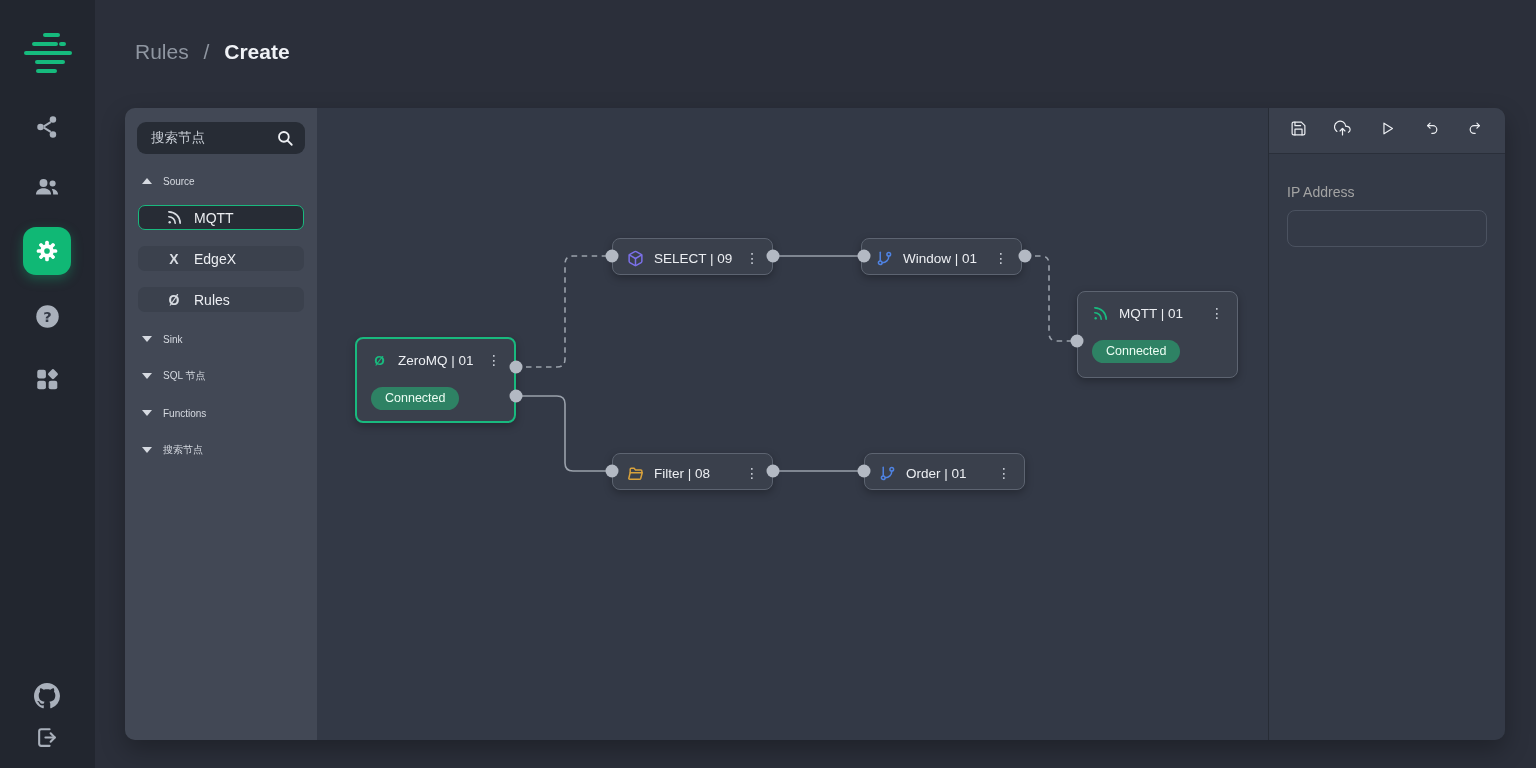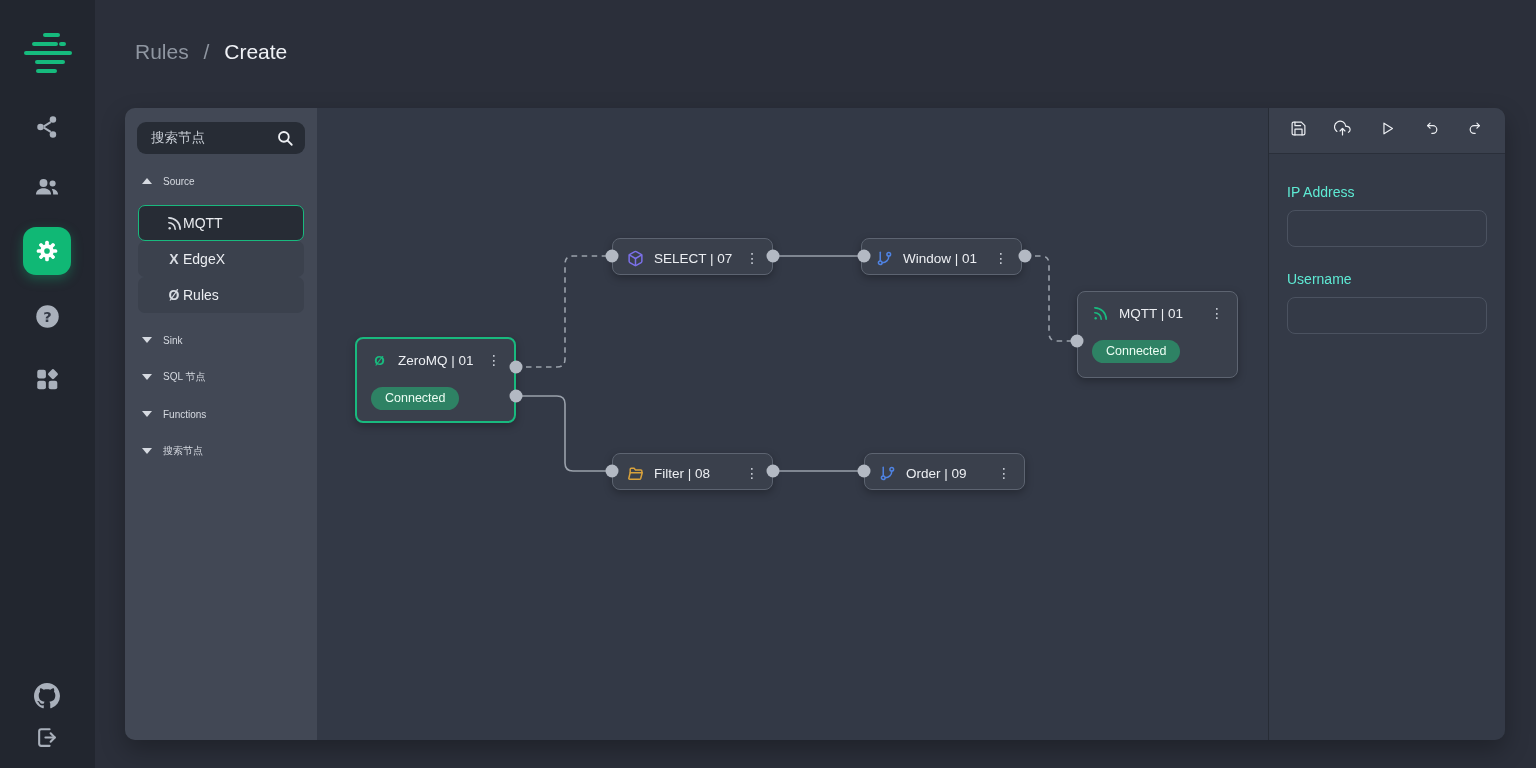--- a/index.html
+++ b/index.html
@@ -10,36 +10,36 @@
   .rail { position:absolute; left:0; top:0; width:95px; height:768px; background:#22262f; z-index:5; }
   .rail .logo { position:absolute; left:21px; top:26px; width:54px; height:54px; }
   .rail-btn { position:absolute; left:23px; width:48px; height:48px; display:flex; align-items:center; justify-content:center; color:#a9b0bb; cursor:pointer; }
   .rail-btn.active { background:#10b875; border-radius:13px; color:#ffffff; box-shadow:0 4px 12px rgba(16,184,117,.35); }
   .rail-btn svg { display:block; }
 
   
   .crumb { position:absolute; left:135px; top:40px; font-size:21px; z-index:4; }
   .crumb .root { color:#8f96a1; cursor:pointer; }
   .crumb .sep { color:#8f96a1; margin:0 9px; }
-  .crumb .cur { color:#f0f2f6; font-weight:400; }
+  .crumb .cur { color:#f0f2f6; font-weight:700; }
 
   
   .workspace { position:absolute; left:125px; top:108px; width:1380px; height:632px; border-radius:10px; display:flex; overflow:hidden; box-shadow:0 10px 24px rgba(0,0,0,.28); }
 
   
   .palette { width:192px; background:#424855; flex:none; }
   .searchbox { position:relative; margin:14px 12px 0 12px; }
   .searchbox input { width:100%; height:32px; background:#272c35; border:none; border-radius:9px; color:#e6e9ee; font-size:13.5px; padding:0 34px 0 14px; outline:none; font-family:Liberation Serif, serif; }
   .searchbox input::placeholder { color:#c7ccd4; opacity:1; }
   .searchbox .sicon { position:absolute; right:11px; top:7px; color:#eef0f4; }
   .pgroup-h { display:flex; align-items:center; gap:11px; margin:17px 12px 14px 17px; height:20px; font-size:10px; color:#d6dae1; cursor:pointer; }
   .pgroup-h .tri { width:0; height:0; border-left:5px solid transparent; border-right:5px solid transparent; }
   .tri.down { border-top:6px solid #d6dae1; }
   .tri.up   { border-bottom:6px solid #d6dae1; }
-  .pal-item { display:flex; align-items:center; height:36px; margin:0 13px 0 13px; padding:0 0 0 26px; border-radius:7px; background:#3b414d; border:1px solid transparent; font-size:14px; color:#eceef2; cursor:pointer; }
+  .pal-item { display:flex; align-items:center; gap:11px; height:25px; margin:0 13px 16px 13px; padding:0 0 0 26px; border-radius:7px; background:#3b414d; border:1px solid transparent; font-size:14px; color:#eceef2; cursor:pointer; }
   .pal-item.selected { background:#272c35; border-color:#19b97e; }
   .pal-item .picon { width:18px; display:flex; justify-content:center; color:#d8dce2; font-weight:700; }
   .pal-item .picon svg { display:block; }
 
   
   .canvas { position:relative; flex:1; background:#333946; }
   .edges { position:absolute; left:0; top:0; z-index:1; }
   .fnode { position:absolute; z-index:2; background:#3a404c; border:1px solid #5d6471; border-radius:8px; box-shadow:0 3px 8px rgba(0,0,0,.28); cursor:pointer; }
   .fnode.selected { border:2px solid #19b97e; }
   .fnode .head { display:flex; align-items:center; height:38px; padding:0 10px 0 14px; gap:10px; font-size:13.5px; color:#eceef2; font-weight:500; white-space:nowrap; }
@@ -49,21 +49,21 @@
   .fnode .kebab { margin-left:auto; color:#cdd2db; font-size:14px; padding:0 3px; cursor:pointer; }
   .fnode .badge { display:inline-block; margin:6px 0 0 14px; padding:4px 14px 5px 14px; background:#2e8264; color:#ecfdf3; border-radius:13px; font-size:12.5px; }
   .port { position:absolute; z-index:3; width:13px; height:13px; border-radius:50%; background:#b3b9c3; transform:translate(-50%,-50%); cursor:crosshair; }
 
   
   .inspector { width:237px; flex:none; background:#343a47; border-left:1px solid #272c35; display:flex; flex-direction:column; }
   .tools { height:46px; background:#3a404d; border-bottom:1px solid #2a2f3a; display:flex; align-items:center; justify-content:space-between; padding:0 21px; flex:none; }
   .tool-btn { color:#eceef2; cursor:pointer; display:flex; align-items:center; }
   .form { padding:30px 18px 0 18px; }
   .field { margin-bottom:24px; }
-  .field label { display:block; font-size:14px; color:#5eead4; margin-bottom:10px; }
+  .field label { display:block; font-size:14px; color:#a3a3a3; margin-bottom:10px; }
   .field input { width:100%; height:37px; background:transparent; border:1px solid #4b5260; border-radius:8px; outline:none; color:#e6e9ee; padding:0 12px; font-size:13.5px; font-family:inherit; }
 </style>
 </head>
 <body>
 
 <aside class="rail">
   <span class="logo">
     <svg width="54" height="54" viewBox="0 0 54 54" fill="none" stroke="#16ba7d" stroke-width="4" stroke-linecap="round">
       <path d="M24 9h13"></path>
         <path d="M13 18h22 M40 18h3"></path>
@@ -205,21 +205,21 @@
           </div><span class="badge">Connected</span></div>
         <div class="fnode" style="left: 295px; top: 130px; width: 161px; height: 37px;">
           <div class="head">
             <span class="nicon" style="color: rgb(123, 112, 232);">
               <svg width="17" height="17" viewBox="0 0 24 24" fill="none" stroke="currentColor" stroke-width="2.1" stroke-linecap="round" stroke-linejoin="round">
                 <path d="M21 16V8a2 2 0 0 0-1-1.73l-7-4a2 2 0 0 0-2 0l-7 4A2 2 0 0 0 3 8v8a2 2 0 0 0 1 1.73l7 4a2 2 0 0 0 2 0l7-4A2 2 0 0 0 21 16z"></path>
                 <path d="M3.3 7l8.7 5 8.7-5"></path>
                 <path d="M12 22V12"></path>
               </svg>
             </span>
-            <span>SELECT | 07</span>
+            <span>SELECT | 09</span>
             <span class="kebab">⋮</span>
           </div>
         </div>
         <div class="fnode" style="left: 544px; top: 130px; width: 161px; height: 37px;">
           <div class="head">
             <span class="nicon" style="color: rgb(79, 131, 227);">
               <svg width="17" height="17" viewBox="0 0 24 24" fill="none" stroke="currentColor" stroke-width="2.1" stroke-linecap="round" stroke-linejoin="round">
                 <path d="M6 3v12"></path>
                 <circle cx="18" cy="6" r="2.6"></circle>
                 <circle cx="6" cy="18" r="2.6"></circle>
@@ -256,21 +256,21 @@
         <div class="fnode" style="left: 547px; top: 345px; width: 161px; height: 37px;">
           <div class="head">
             <span class="nicon" style="color: rgb(79, 131, 227);">
               <svg width="17" height="17" viewBox="0 0 24 24" fill="none" stroke="currentColor" stroke-width="2.1" stroke-linecap="round" stroke-linejoin="round">
                 <path d="M6 3v12"></path>
                 <circle cx="18" cy="6" r="2.6"></circle>
                 <circle cx="6" cy="18" r="2.6"></circle>
                 <path d="M18 9a9 9 0 0 1-9 9"></path>
               </svg>
             </span>
-            <span>Order | 09</span>
+            <span>Order | 01</span>
             <span class="kebab">⋮</span>
           </div>
         </div>
       </div>
   <span class="port" style="left: 199px; top: 259px;"></span>
       <span class="port" style="left: 199px; top: 288px;"></span>
       <span class="port" style="left: 295px; top: 148px;"></span>
       <span class="port" style="left: 456px; top: 148px;"></span>
       <span class="port" style="left: 547px; top: 148px;"></span>
       <span class="port" style="left: 708px; top: 148px;"></span>
@@ -312,20 +312,16 @@
               <path d="M14 4.5L17.5 8 14 11.5"></path>
               <path d="M17.5 8H10a5.5 5.5 0 0 0 0 11h1.5"></path>
             </svg></span>
         </span>
       </div>
     <div class="form">
       <div class="field">
         <label>IP Address</label>
         <input type="text" value="" style="">
       </div>
-      <div class="field">
-        <label>Username</label>
-        <input type="text" value="" style="">
-      </div>
     </div>
   </div>
 
 </div>
 
 </body></html>

